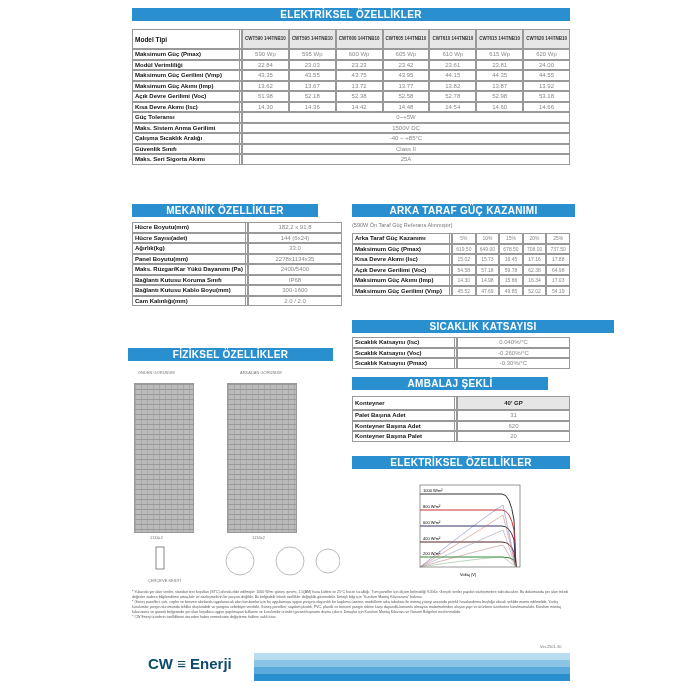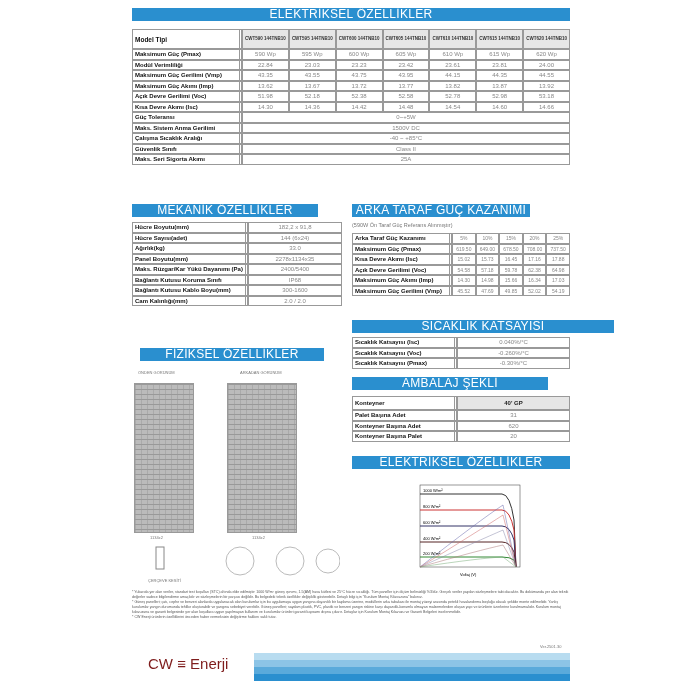--- a/index.html
+++ b/index.html
@@ -1,25 +1,25 @@
 <!DOCTYPE html>
 <html><head>
 <meta charset="utf-8">
 <style>
 *{box-sizing:border-box;margin:0;padding:0}
 body{width:700px;height:700px;background:#fff;font-family:"Liberation Sans",sans-serif;position:relative;overflow:hidden;color:#222}
-.banner{background:#2a8fcf;color:#fff;font-weight:normal;text-align:center;position:absolute;height:13px;line-height:13px;font-size:12px;letter-spacing:.3px}
+.banner{background:#2a8fcf;color:#fff;font-weight:bold;text-align:center;position:absolute;height:13px;line-height:13px;font-size:10px;letter-spacing:.3px}
 table{border-collapse:separate;border-spacing:0;position:absolute;font-size:6px}
 td{border:1px solid #999;height:10.5px;padding:0 2px;white-space:nowrap}
 td.lbl{font-weight:bold;color:#111;font-family:"Liberation Sans",sans-serif;font-size:6px;border-right:3px double #999}
 td.val{color:#888;text-align:center}
 td.hd{background:#e6e6e6;font-weight:bold;text-align:center;font-size:4.5px;line-height:6px;color:#333}
 .small{position:absolute;font-size:5.5px;color:#777}
 .note{position:absolute;left:132px;top:590px;width:438px;font-size:3.6px;color:#555;line-height:5px}
-.logo{position:absolute;left:148px;top:655px;font-size:15px;font-weight:normal;color:#7f1d1d}
+.logo{position:absolute;left:148px;top:655px;font-size:15px;font-weight:bold;color:#0c4a6e}
 .stripe{position:absolute;left:254px;width:316px}
 .panel{position:absolute;background:#bbb;border:1px solid #999;background-image:linear-gradient(#999 1px,transparent 1px),linear-gradient(90deg,#aaa 1px,transparent 1px);background-size:6px 5px}
 .chart{position:absolute;left:410px;top:480px;width:120px;height:100px}
 </style>
 </head>
 <body>
 
 <div class="banner" style="left:132px;top:8px;width:438px">ELEKTRİKSEL ÖZELLİKLER</div>
 
 <table style="left:132px;top:29px;width:438px">
@@ -148,21 +148,21 @@
         <td class="lbl">Bağlantı Kutusu Kablo Boyu(mm)</td>
         <td class="val">300-1600</td>
       </tr>
 <tr>
         <td class="lbl">Cam Kalınlığı(mm)</td>
         <td class="val">2.0 / 2.0</td>
       </tr>
 </tbody>
   </table>
 
-<div class="banner" style="left:352px;top:204px;width:178px">ARKA TARAF GÜÇ KAZANIMI</div>
+<div class="banner" style="left:352px;top:204px;width:223px">ARKA TARAF GÜÇ KAZANIMI</div>
 <div class="small" style="left:352px;top:222px">(590W Ön Taraf Güç Referans Alınmıştır)</div>
 <table style="left:352px;top:233px;width:218px;font-size:5px">
 <tbody>
       <tr>
         <td class="lbl" style="width:100px">Arka Taraf Güç Kazanımı</td>
         <td class="val">5%</td>
         <td class="val">10%</td>
         <td class="val">15%</td>
         <td class="val">20%</td>
         <td class="val">25%</td>
@@ -243,21 +243,21 @@
         <td class="lbl">Konteyner Başına Adet</td>
         <td class="val">620</td>
       </tr>
 <tr>
         <td class="lbl">Konteyner Başına Palet</td>
         <td class="val">20</td>
       </tr>
 </tbody>
   </table>
 
-<div class="banner" style="left:140px;top:348px;width:184px">FİZİKSEL ÖZELLİKLER</div>
+<div class="banner" style="left:128px;top:348px;width:205px">FİZİKSEL ÖZELLİKLER</div>
 <div class="small" style="left:138px;top:370px;font-size:4px">ÖNDEN GÖRÜNÜM</div>
 <div class="small" style="left:240px;top:370px;font-size:4px">ARKADAN GÖRÜNÜM</div>
 <div class="panel" style="left:134px;top:383px;width:60px;height:150px"></div>
 <div class="panel" style="left:227px;top:383px;width:70px;height:150px"></div>
 <div class="small" style="left:150px;top:535px;font-size:4px">1134±2</div>
 <div class="small" style="left:252px;top:535px;font-size:4px">1134±2</div>
 <div class="small" style="left:148px;top:578px;font-size:4px">ÇERÇEVE KESİTİ</div>
 <svg style="position:absolute;left:150px;top:545px" width="190" height="35">
  <rect x="6" y="2" width="8" height="22" fill="none" stroke="#888"></rect>
  <circle cx="90" cy="16" r="14" fill="none" stroke="#bbb"></circle>

